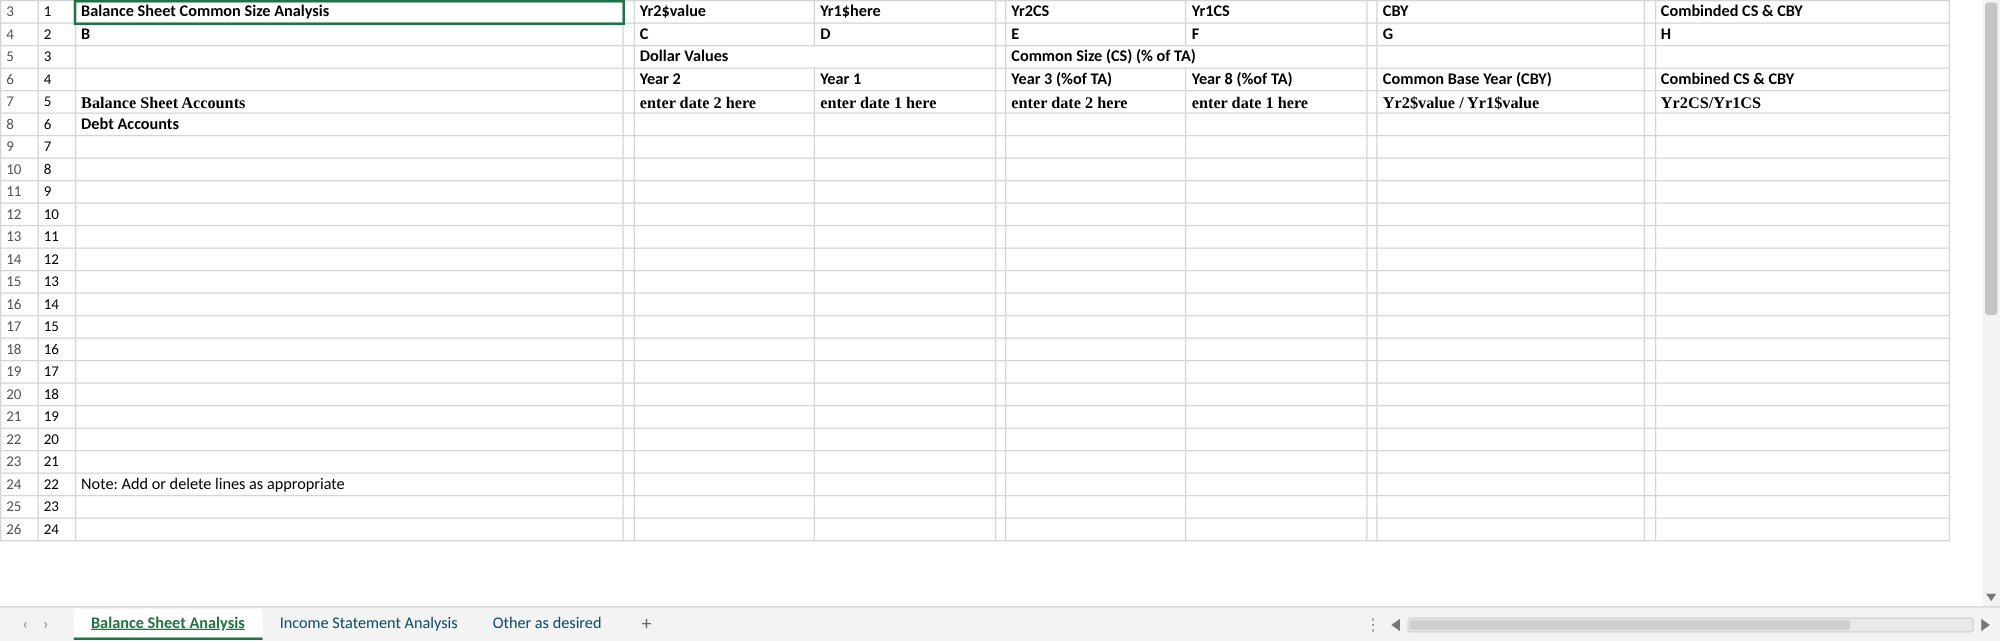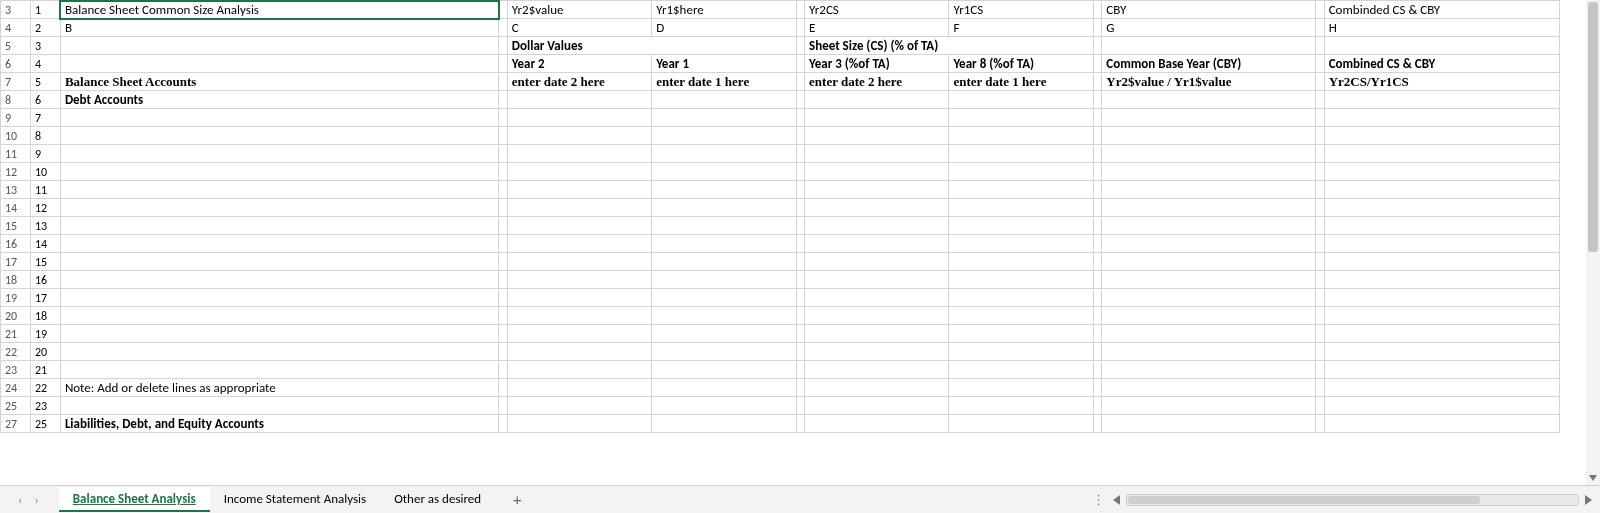--- a/index.html
+++ b/index.html
@@ -12,33 +12,33 @@
   col.colB    { width:410px; }
   col.sep     { width:8px;  }
   col.colC    { width:135px; }
   col.colD    { width:135px; }
   col.colE    { width:135px; }
   col.colF    { width:135px; }
   col.colG    { width:200px; }
   col.colH    { width:220px; }
   td.rowhdr { background:#fff; text-align:right; color:#555; font-size:12px; border-right:1px solid #bfbfbf; }
   td.subnum { text-align:right; font-size:12px; }
-  td.center { text-align:center; }
+  td.center { text-align:center;font-weight:bold; }
   td.bold   { font-weight:bold;margin-top:24px; }
   td.ylw    { background:#ffff00; }
   td.sep, th.sep { border-left:none; border-right:none; background:#fff; }
-  td.sel    { outline:2px solid #217346; outline-offset:-1px; }
+  td.sel    { outline:2px solid #217346; outline-offset:-1px;font-weight:bold; }
   td.btop   { border-top:1px solid #000; }
   td.bbot   { border-bottom:1px solid #000;font-family:Liberation Serif, serif; }
   
   .tabstrip { position:absolute; left:0; right:0; bottom:0; height:28px; background:#f3f3f3; border-top:1px solid #d0d0d0; display:flex; align-items:center; padding:0 8px; font-size:13px; }
   .tabnav   { display:flex; gap:12px; color:#888; padding:0 10px; }
   .tabnav span { cursor:default; }
   .tabs     { display:flex; align-items:flex-start; gap:0; margin-left:10px; }
-  .tab      { padding:4px 14px; color:#000000; border-bottom:2px solid transparent; cursor:default; }
+  .tab      { padding:4px 14px; color:#0c4a6e; border-bottom:2px solid transparent; cursor:default; }
   .tab.active { font-weight:bold; color:#217346; border-bottom:2px solid #217346; background:#fff; text-decoration:underline; }
   .addtab   { margin-left:18px; color:#666; font-size:16px; line-height:1; }
   .tab-spacer { flex:1; }
   .hscroll  { display:flex; align-items:center; gap:6px; width:500px; }
   .hscroll .dots { color:#888; letter-spacing:2px; }
   .hscroll .track { flex:1; height:12px; background:#e9e9e9; border:1px solid #cfcfcf; border-radius:3px; position:relative; }
   .hscroll .thumb { position:absolute; left:1px; top:1px; bottom:1px; width:78%; background:#cfcfcf; border-radius:2px; }
   .hscroll .arrow { width:0;height:0; }
   .hscroll .arrow.l { border-top:5px solid transparent; border-bottom:5px solid transparent; border-right:7px solid #777; }
   .hscroll .arrow.r { border-top:5px solid transparent; border-bottom:5px solid transparent; border-left:7px solid #777; }
@@ -97,21 +97,21 @@
           <td class="sep"></td>
           <td class="center">H</td>
         </tr>
         <tr>
           <td class="rowhdr">5</td>
           <td class="subnum">3</td>
           <td></td>
           <td class="sep"></td>
           <td class="ylw center bold" colspan="2">Dollar Values</td>
           <td class="sep"></td>
-          <td class="ylw center bold" colspan="2">Sheet Size (CS) (% of TA)</td>
+          <td class="ylw center bold" colspan="2">Common Size (CS) (% of TA)</td>
           <td class="sep"></td>
           <td></td>
           <td class="sep"></td>
           <td></td>
         </tr>
         <tr>
           <td class="rowhdr">6</td>
           <td class="subnum">4</td>
           <td></td>
           <td class="sep"></td>
@@ -404,23 +404,23 @@
           <td></td>
           <td class="sep"></td>
           <td></td>
           <td></td>
           <td class="sep"></td>
           <td></td>
           <td class="sep"></td>
           <td></td>
         </tr>
         <tr>
-          <td class="rowhdr">27</td>
-          <td class="subnum">25</td>
-          <td class="bold center">Liabilities, Debt, and Equity Accounts</td>
+          <td class="rowhdr">26</td>
+          <td class="subnum">24</td>
+          <td></td>
           <td class="sep"></td>
           <td></td>
           <td></td>
           <td class="sep"></td>
           <td></td>
           <td></td>
           <td class="sep"></td>
           <td></td>
           <td class="sep"></td>
           <td></td>

